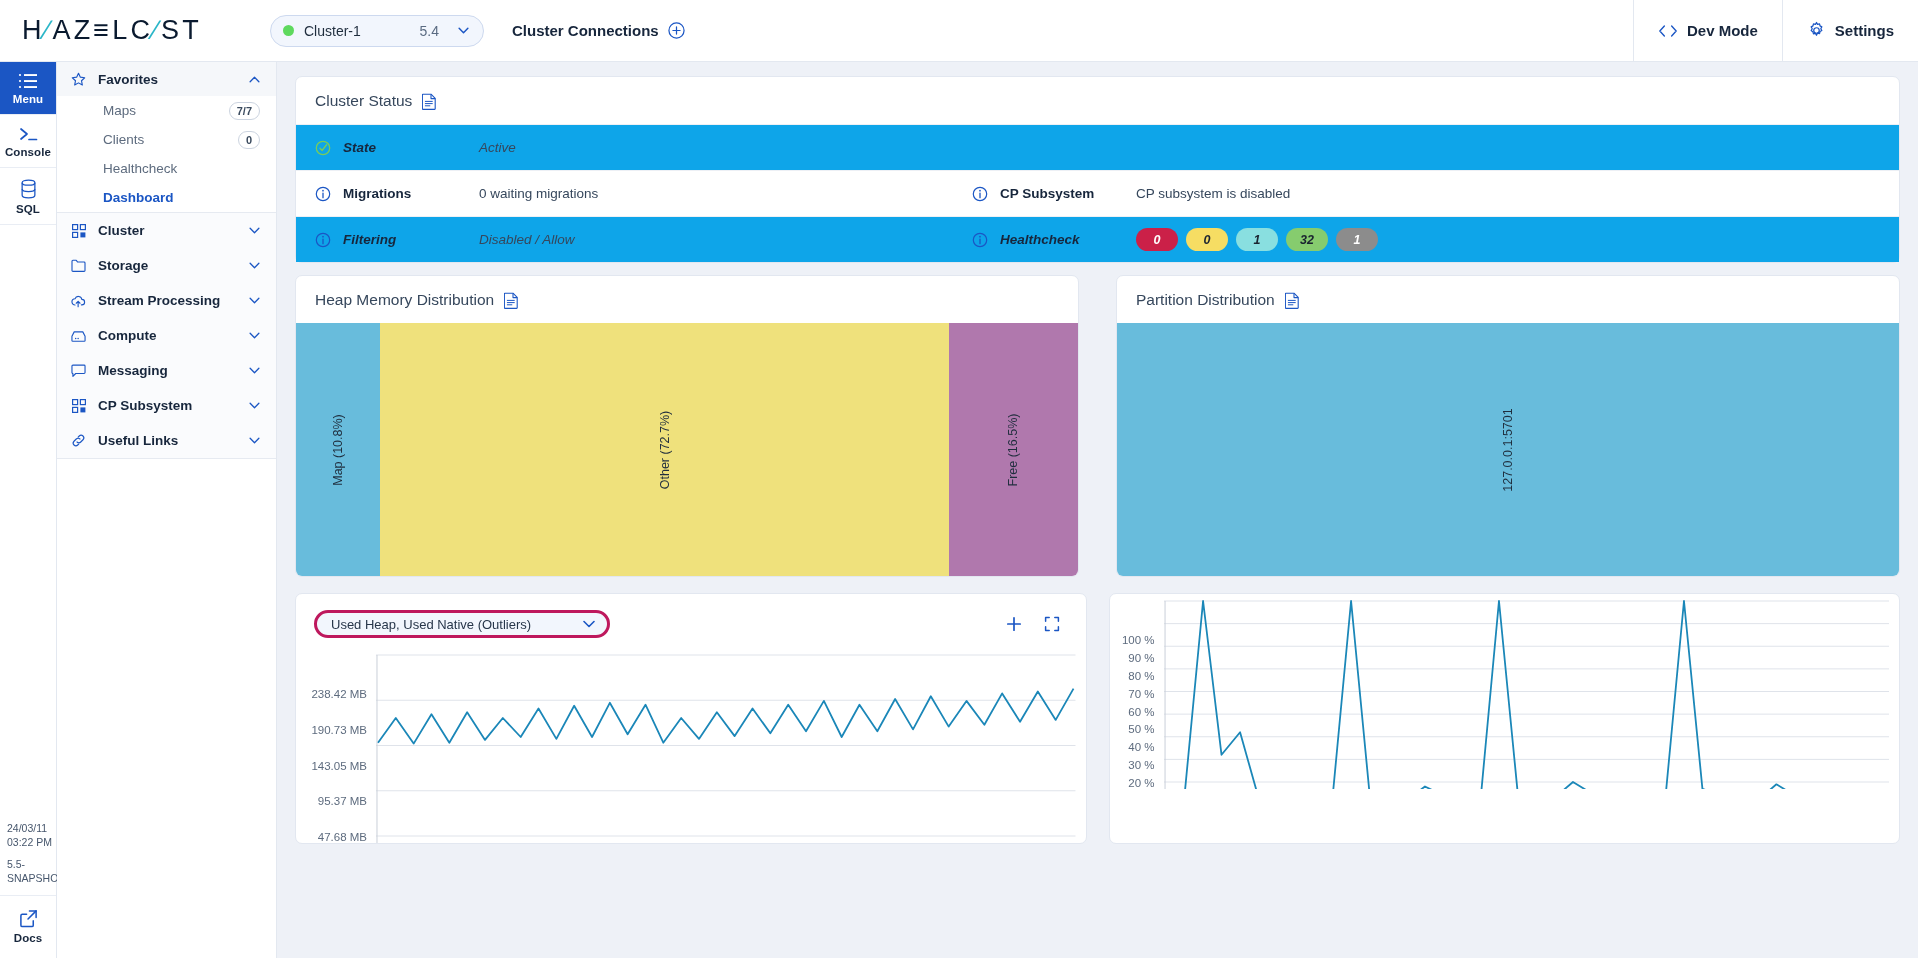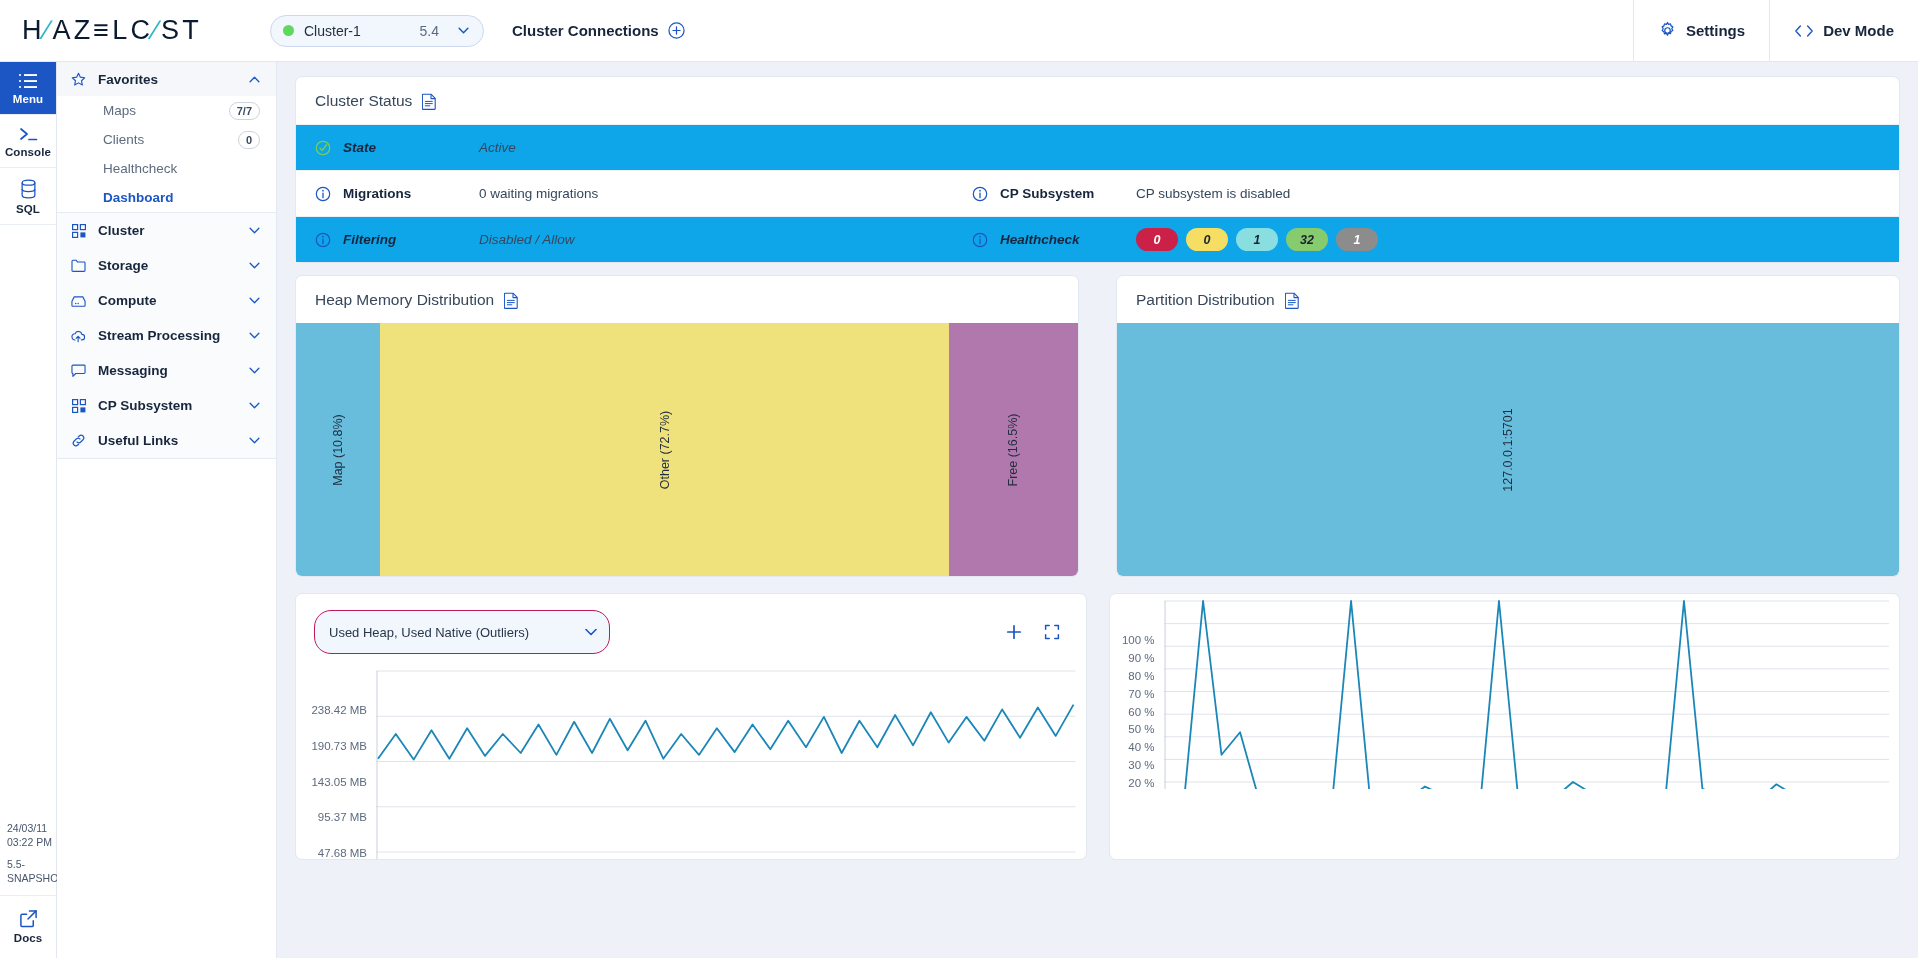--- a/index.html
+++ b/index.html
@@ -134,22 +134,22 @@
     position: absolute; left: 50%; top: 50%;
     transform: translate(-50%,-50%) rotate(-90deg);
     white-space: nowrap; font-size: 12.5px; color: #1f2d3d;
   }
 
   
   .metric-row { display: flex; gap: 22px; margin-top: 16px; }
   .metric-card { flex: 1; min-width: 0; overflow: hidden; }
   .metric-head { display: flex; align-items: center; padding: 16px 18px 10px 18px; }
   .metric-select {
-    display: flex; align-items: center; border: 1px solid #be185d;
-    background: #f2f6fd; border-radius: 17px; height: 44px;
+    display: flex; align-items: center; border: 3px solid #be185d;
+    background: #f2f6fd; border-radius: 17px; height: 28px;
     padding: 0 12px 0 14px; cursor: pointer; min-width: 296px;
   }
   .metric-select .lbl { font-size: 13px; color: #27364a; flex: 1; }
   .metric-actions { margin-left: auto; display: flex; align-items: center; gap: 22px; padding-right: 8px; }
   .act-ico { width: 16px; height: 16px; cursor: pointer; }
 
   .plot { display: flex; padding: 0 10px 0 6px; }
   .y-axis {
     width: 74px; min-width: 74px; text-align: right; padding-right: 9px;
     display: flex; flex-direction: column; justify-content: space-between;
@@ -190,31 +190,31 @@
     <div class="conn-wrap">
       <div class="conn-label">Cluster Connections</div>
       <svg class="plus-circle" viewBox="0 0 18 18">
         <circle cx="9" cy="9" r="8" fill="none" stroke="#1b56c4" stroke-width="1.3"></circle>
         <path d="M9 5.2 V12.8 M5.2 9 H12.8" stroke="#1b56c4" stroke-width="1.3" stroke-linecap="round"></path>
       </svg>
     </div>
 
     <div class="topbar-right">
       <div class="tb-btn">
+        <svg width="20" height="14" viewBox="0 0 22 14">
+          <path d="M7 1.5 L2 7 L7 12.5 M15 1.5 L20 7 L15 12.5" fill="none" stroke="#1b56c4" stroke-width="1.5" stroke-linecap="round" stroke-linejoin="round"></path>
+        </svg>
+        <span>Dev Mode</span>
+      </div>
+      <div class="tb-btn">
         <svg width="19" height="19" viewBox="0 0 20 20">
           <path d="M10 7.1a2.9 2.9 0 1 0 0 5.8 2.9 2.9 0 0 0 0-5.8z" fill="none" stroke="#1b56c4" stroke-width="1.3"></path>
           <path d="M10 1.6l1.1 1.9 2.1-.5.5 2.1 1.9 1.1-1.1 1.9 1.1 1.9-1.9 1.1-.5 2.1-2.1-.5L10 15l-1.1-1.9-2.1.5-.5-2.1L4.4 10l1.1-1.9L4.4 6.2l1.9-1.1.5-2.1 2.1.5z" fill="none" stroke="#1b56c4" stroke-width="1.3" stroke-linejoin="round"></path>
         </svg>
         <span>Settings</span>
-      </div>
-      <div class="tb-btn">
-        <svg width="20" height="14" viewBox="0 0 22 14">
-          <path d="M7 1.5 L2 7 L7 12.5 M15 1.5 L20 7 L15 12.5" fill="none" stroke="#1b56c4" stroke-width="1.5" stroke-linecap="round" stroke-linejoin="round"></path>
-        </svg>
-        <span>Dev Mode</span>
       </div>
     </div>
   </div>
 
   <div class="body-row">
 
     <div class="rail">
       <div class="rail-item active">
         <svg width="20" height="16" viewBox="0 0 20 16">
           <circle cx="2" cy="2" r="1.1" fill="#fff"></circle>
@@ -315,40 +315,40 @@
           </svg>
         </span>
         <span class="nav-group-label">Storage</span>
         <svg width="11" height="7" viewBox="0 0 12 8">
             <path d="M1 1.5 L6 6.5 L11 1.5" fill="none" stroke="#1b56c4" stroke-width="1.5" stroke-linecap="round" stroke-linejoin="round"></path>
           </svg>
       </div>
 
       <div class="nav-group">
         <span class="nav-ico">
+          <svg width="16" height="14" viewBox="0 0 16 14">
+            <path d="M4.3 11.2A3.3 3.3 0 0 1 4.3 4.6a3.8 3.8 0 0 1 7.3.7 2.9 2.9 0 0 1 0 5.8H11" fill="none" stroke="#1b56c4" stroke-width="1.2" stroke-linecap="round"></path>
+            <path d="M7.6 13V7.5 M5.6 9.4 L7.6 7.3 L9.6 9.4" fill="none" stroke="#1b56c4" stroke-width="1.2" stroke-linecap="round" stroke-linejoin="round"></path>
+          </svg>
+        </span>
+        <span class="nav-group-label">Stream Processing</span>
+        <svg width="11" height="7" viewBox="0 0 12 8">
+            <path d="M1 1.5 L6 6.5 L11 1.5" fill="none" stroke="#1b56c4" stroke-width="1.5" stroke-linecap="round" stroke-linejoin="round"></path>
+          </svg>
+      </div>
+
+      <div class="nav-group">
+        <span class="nav-ico">
           <svg width="16" height="12" viewBox="0 0 16 12">
             <path d="M1 10.8V6.2L3.4 1.6h9.2L15 6.2v4.6a.8.8 0 0 1-.8.8H1.8a.8.8 0 0 1-.8-.8z" fill="none" stroke="#1b56c4" stroke-width="1.2" stroke-linejoin="round"></path>
             <circle cx="5" cy="8.6" r="0.8" fill="#1b56c4"></circle>
               <circle cx="7.6" cy="8.6" r="0.8" fill="#1b56c4"></circle>
           </svg>
         </span>
         <span class="nav-group-label">Compute</span>
-        <svg width="11" height="7" viewBox="0 0 12 8">
-            <path d="M1 1.5 L6 6.5 L11 1.5" fill="none" stroke="#1b56c4" stroke-width="1.5" stroke-linecap="round" stroke-linejoin="round"></path>
-          </svg>
-      </div>
-
-      <div class="nav-group">
-        <span class="nav-ico">
-          <svg width="16" height="14" viewBox="0 0 16 14">
-            <path d="M4.3 11.2A3.3 3.3 0 0 1 4.3 4.6a3.8 3.8 0 0 1 7.3.7 2.9 2.9 0 0 1 0 5.8H11" fill="none" stroke="#1b56c4" stroke-width="1.2" stroke-linecap="round"></path>
-            <path d="M7.6 13V7.5 M5.6 9.4 L7.6 7.3 L9.6 9.4" fill="none" stroke="#1b56c4" stroke-width="1.2" stroke-linecap="round" stroke-linejoin="round"></path>
-          </svg>
-        </span>
-        <span class="nav-group-label">Stream Processing</span>
         <svg width="11" height="7" viewBox="0 0 12 8">
             <path d="M1 1.5 L6 6.5 L11 1.5" fill="none" stroke="#1b56c4" stroke-width="1.5" stroke-linecap="round" stroke-linejoin="round"></path>
           </svg>
       </div>
 
       <div class="nav-group">
         <span class="nav-ico">
           <svg width="15" height="14" viewBox="0 0 16 15">
             <path d="M1 2.2a1 1 0 0 1 1-1h12a1 1 0 0 1 1 1v7a1 1 0 0 1-1 1H5L2 13.2V10.2a1 1 0 0 1-1-1z" fill="none" stroke="#1b56c4" stroke-width="1.2" stroke-linejoin="round"></path>
           </svg>

